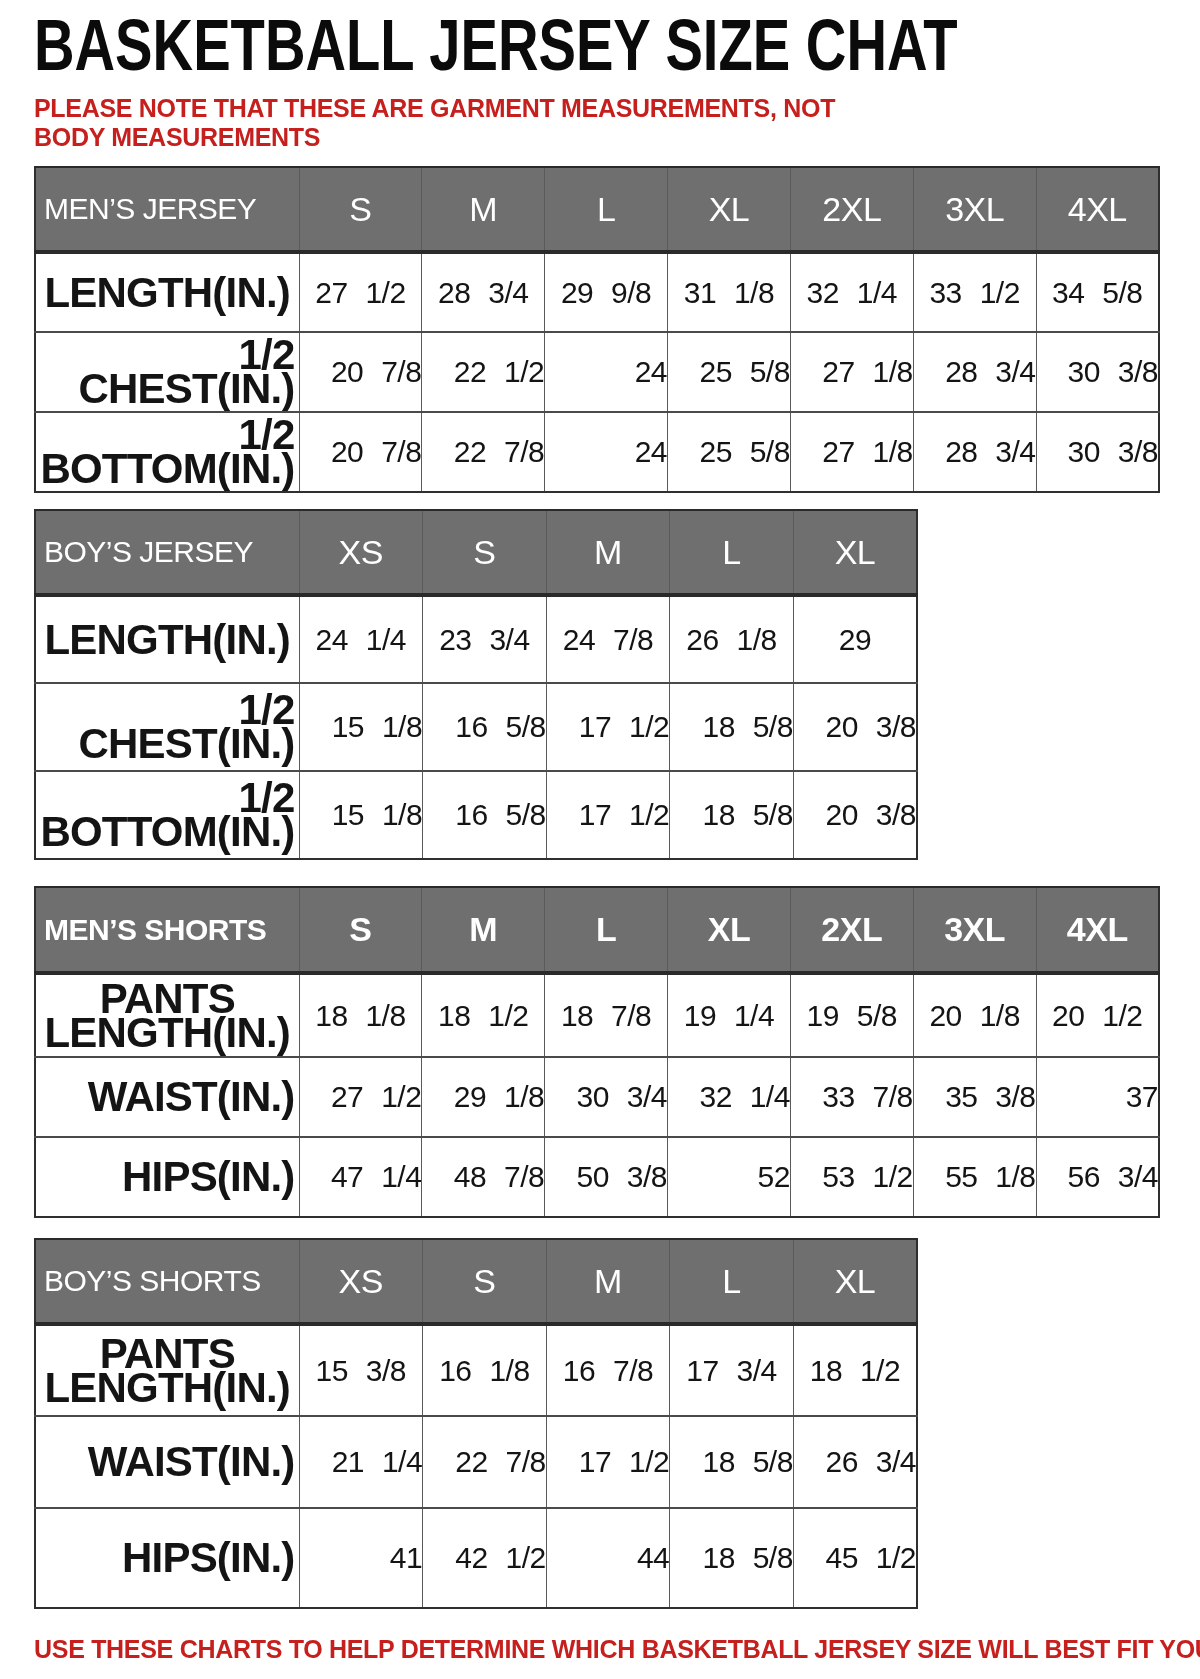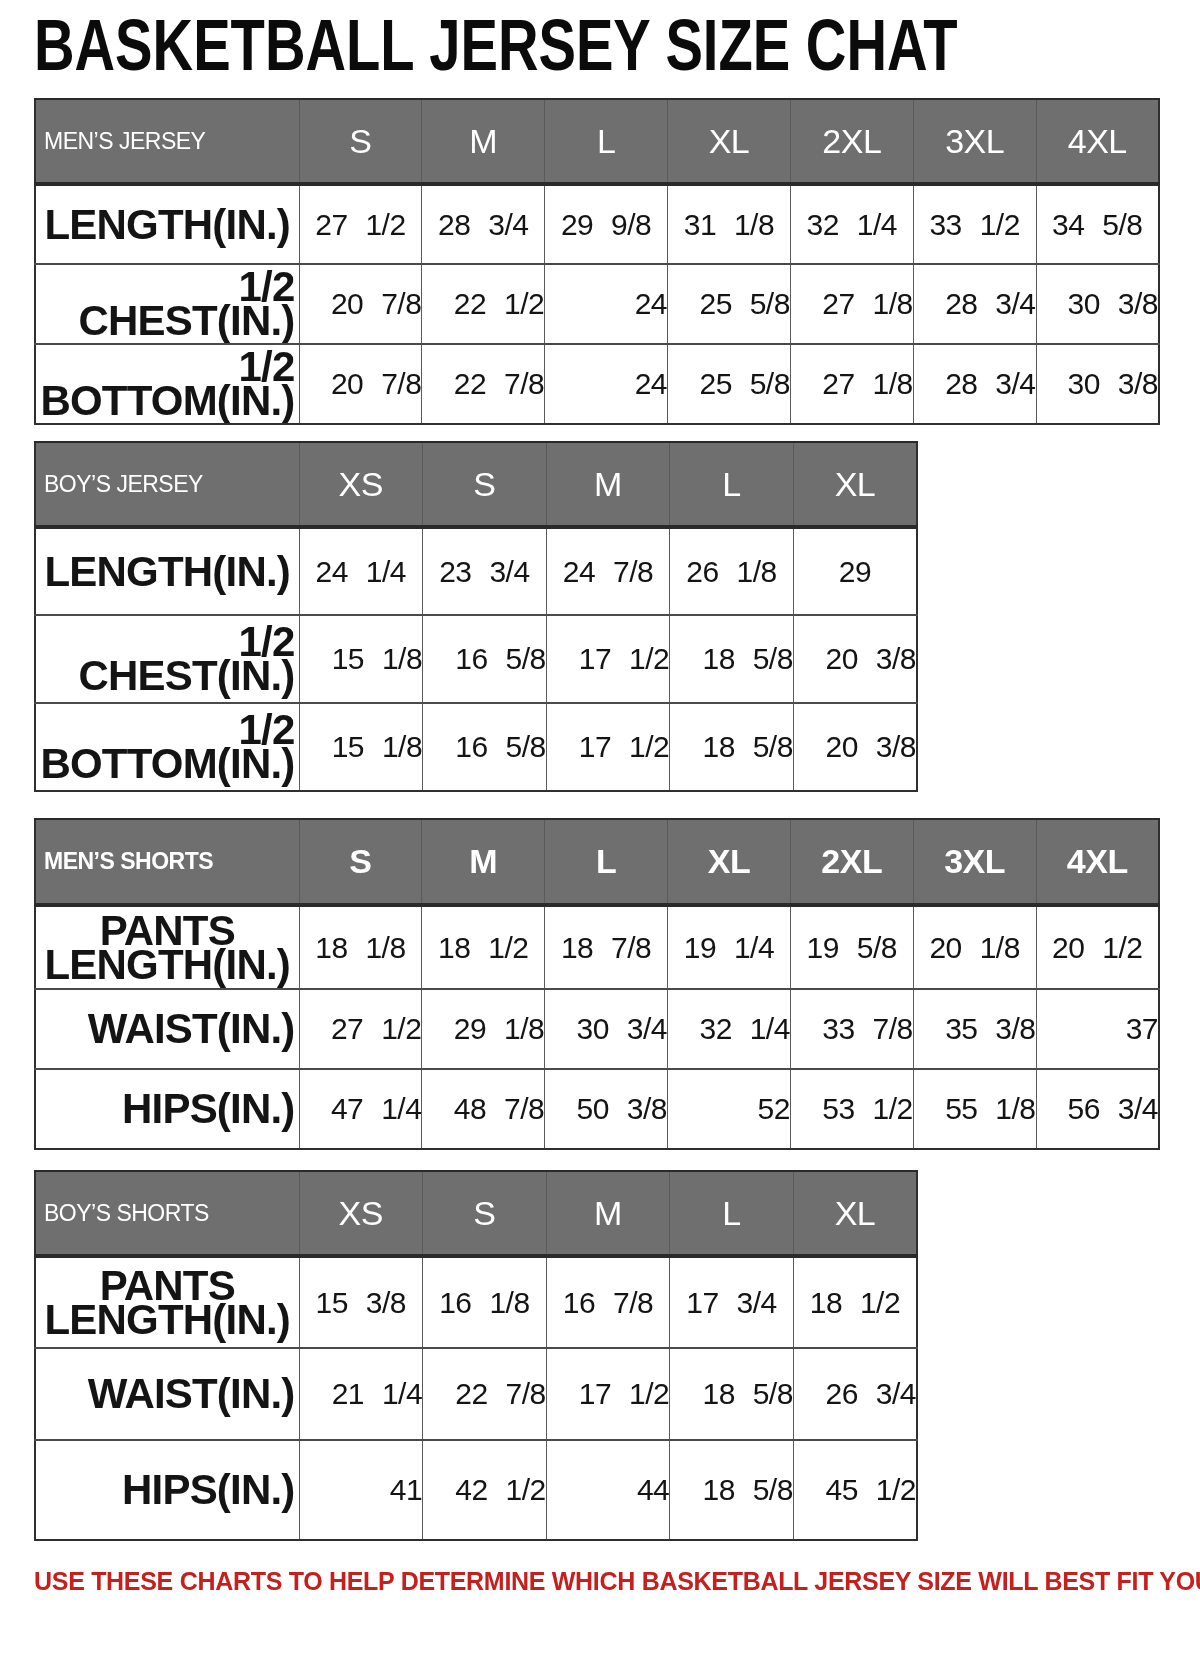--- a/index.html
+++ b/index.html
@@ -28,21 +28,21 @@
   .size-table th, .size-table td {
     border:1px solid #5a5a5a; text-align:center; vertical-align:middle;
     overflow:hidden;
   }
   .size-table thead th {
     background:#6f6f6f; color:#ffffff; font-weight:normal;
     font-size:34px; letter-spacing:-0.5px;
     border-top:2px solid #2a2a2a; border-bottom:4px solid #2a2a2a;
   }
   .size-table thead th.table-title {
-    text-align:left; padding-left:8px; font-size:23px; white-space:nowrap;
+    text-align:left; padding-left:8px; font-size:30px; white-space:nowrap;
   }
   .size-table tbody td {
     color:#141414; font-size:30px; word-spacing:10px; letter-spacing:-0.5px;
     background:#ffffff;
   }
   .size-table tbody td.row-label {
     font-weight:bold; font-size:42px; line-height:34px;
     word-spacing:5px; letter-spacing:-0.8px; padding:0 4px;
   }
   .size-table tbody tr + tr td { border-top:2px solid #4a4a4a;text-align:right; }
@@ -74,20 +74,21 @@
     letter-spacing:-0.3px; white-space:nowrap;
   }
 </style>
 </head>
 <body>
 
 <div class="page">
 
   <h1 class="title">BASKETBALL JERSEY SIZE CHAT</h1>
 
+  <p class="note">PLEASE NOTE THAT THESE ARE GARMENT MEASUREMENTS, NOT BODY MEASUREMENTS</p>
 
   <table class="size-table t-mens t1">
     <colgroup>
         <col class="label-col">
         <col>
         <col>
         <col>
         <col>
         <col>
         <col>

